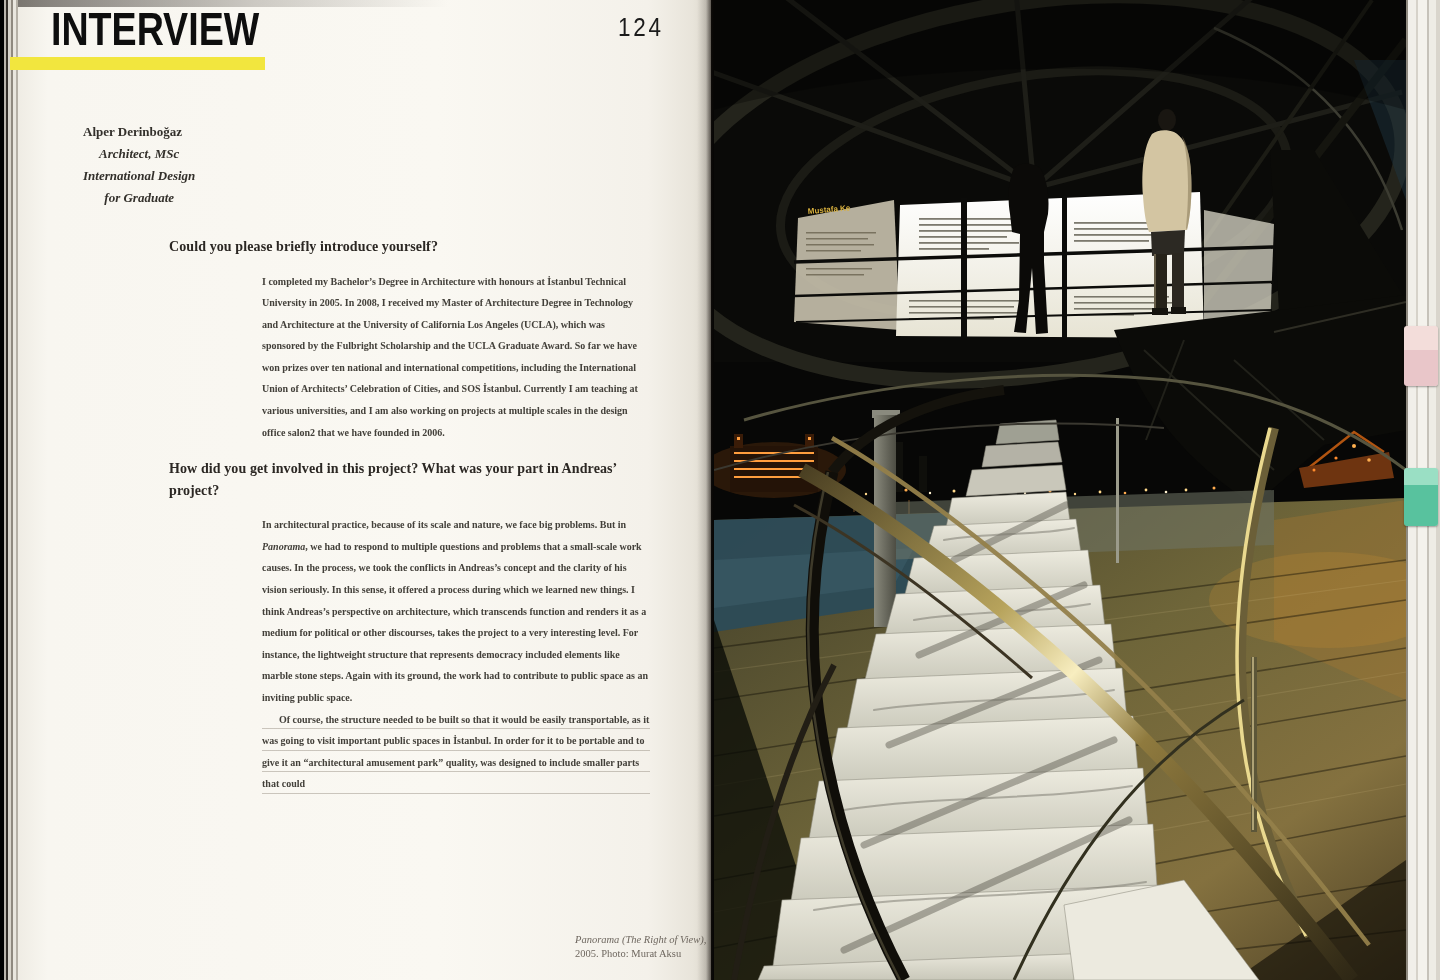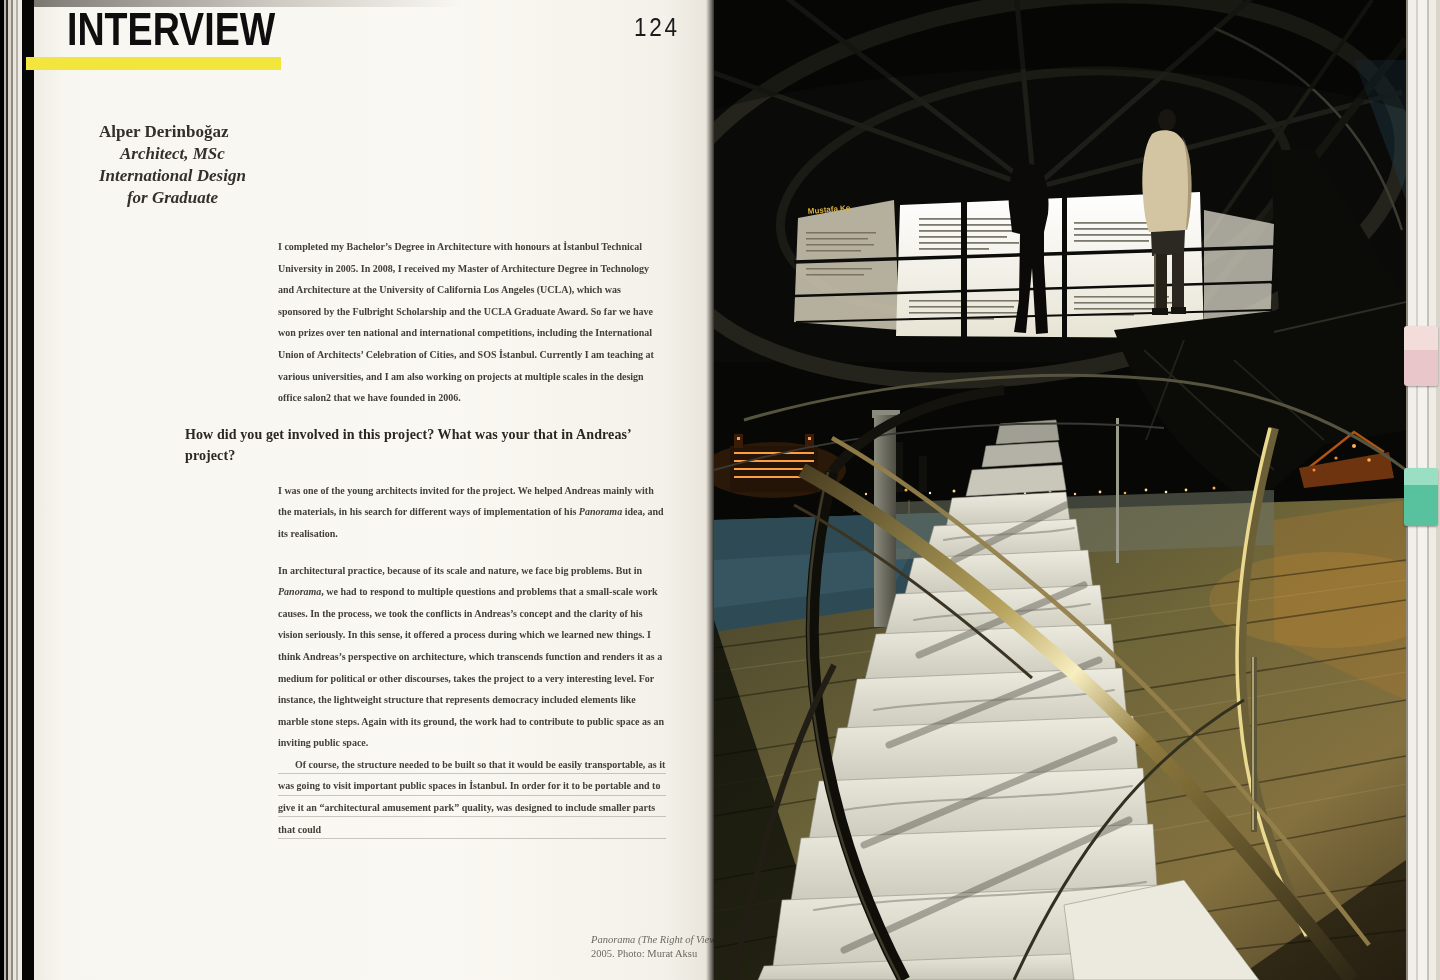--- a/index.html
+++ b/index.html
@@ -5,36 +5,36 @@
   html,body{margin:0;padding:0;background:#000;}
   #stage{position:relative;width:1440px;height:980px;overflow:hidden;background:#050505;
          font-family:"Liberation Serif",serif;}
 
   
   .left-edges{position:absolute;left:0;top:0;width:22px;height:980px;
     background:linear-gradient(90deg,#000 0 4px,#b9b4ab 4px 6px,#35302a 6px 8px,
       #d8d4cb 8px 11px,#8f897f 11px 13px,#e9e6de 13px 16px,#b5b0a6 16px 18px,#efece5 18px 22px);}
 
   
-  .page-left{position:absolute;left:34px;top:0;width:693px;height:980px;
+  .page-left{position:absolute;left:18px;top:0;width:693px;height:980px;
     background:linear-gradient(90deg,#efece4 0,#f8f6f0 30px,#faf8f2 420px,#f4f1ea 630px,#e8e4da 675px,#d9d4c9 693px);}
   .page-left::before{content:"";position:absolute;left:0;top:0;width:62%;height:7px;
     background:linear-gradient(90deg,rgba(60,55,50,.65),rgba(120,115,108,.35) 55%,rgba(200,196,188,0));}
   .page-left::after{content:"";position:absolute;right:0;top:0;width:14px;height:100%;
     background:linear-gradient(90deg,rgba(0,0,0,0),rgba(40,35,30,.28));}
 
   .masthead-title{position:absolute;left:33px;top:4px;margin:0;z-index:2;
     font-family:"Liberation Sans",sans-serif;font-weight:700;font-size:47px;line-height:50px;
     color:#0e0e0e;letter-spacing:0px;transform:scaleX(.80);transform-origin:left top;white-space:nowrap;}
   .masthead-bar{position:absolute;left:-8px;top:57px;width:255px;height:13px;z-index:1;}
 
   .page-num{position:absolute;left:600px;top:13px;font-family:"Liberation Sans",sans-serif;
     font-size:25px;letter-spacing:3px;color:#1b1b1b;transform:scaleX(.9);transform-origin:left top;}
 
-  .author{position:absolute;left:65px;top:121px;font-size:17px;line-height:22px;
+  .author{position:absolute;left:65px;top:121px;font-size:13px;line-height:22px;
     font-weight:700;color:#33302b;}
   .author .role{font-style:italic;display:block;text-align:center;}
   .author .name{display:block;}
 
   .qa-wrap{position:absolute;left:151px;top:236px;width:492px;color:#3d3833;}
   .question{font-weight:700;font-size:14px;line-height:21.5px;color:#2b2723;
     margin:0 0 13px 0;letter-spacing:.1px;}
   .answer{margin:0 0 15px 93px;width:388px;}
   .answer p{margin:0;font-size:10px;line-height:21.6px;color:#43403a;font-weight:bold;}
   .answer p i{font-style:italic;}
@@ -77,29 +77,27 @@
 
     <div class="page-num">124</div>
 
     <div class="author">
       <span class="name">Alper Derinboğaz</span>
       <span class="roles"><span class="role">Architect, MSc</span><span class="role">International Design</span><span class="role">for Graduate</span></span>
     </div>
 
     <div class="qa-wrap">
         <div class="qa-block">
+          <div class="question">Could you please briefly introduce yourself?</div>
           <div class="answer">
             <p>I completed my Bachelor’s Degree in Architecture with honours at İstanbul Technical University in 2005. In 2008, I received my Master of Architecture Degree in Technology and Architecture at the University of California Los Angeles (UCLA), which was sponsored by the Fulbright Scholarship and the UCLA Graduate Award. So far we have won prizes over ten national and international competitions, including the International Union of Architects’ Celebration of Cities, and SOS İstanbul. Currently I am teaching at various universities, and I am also working on projects at multiple scales in the design office salon2 that we have founded in 2006.</p>
           </div>
         </div>
         <div class="qa-block">
-          <div class="question">How did you get involved in this project? What was your that in Andreas’ project?</div>
-          <div class="answer">
-            <p>I was one of the young architects invited for the project. We helped Andreas mainly with the materials, in his search for different ways of implementation of his <i>Panorama</i> idea, and its realisation.</p>
-          </div>
+          <div class="question">How did you get involved in this project? What was your part in Andreas’ project?</div>
         </div>
         <div class="qa-block">
           <div class="answer">
             <p>In architectural practice, because of its scale and nature, we face big problems. But in <i>Panorama</i>, we had to respond to multiple questions and problems that a small-scale work causes. In the process, we took the conflicts in Andreas’s concept and the clarity of his vision seriously. In this sense, it offered a process during which we learned new things. I think Andreas’s perspective on architecture, which transcends function and renders it as a medium for political or other discourses, takes the project to a very interesting level. For instance, the lightweight structure that represents democracy included elements like marble stone steps. Again with its ground, the work had to contribute to public space as an inviting public space.</p>
             <p>Of course, the structure needed to be built so that it would be easily transportable, as it was going to visit important public spaces in İstanbul. In order for it to be portable and to give it an “architectural amusement park” quality,  was designed to include smaller parts that could</p>
           </div>
         </div>
       </div>
 
     <div class="caption">

